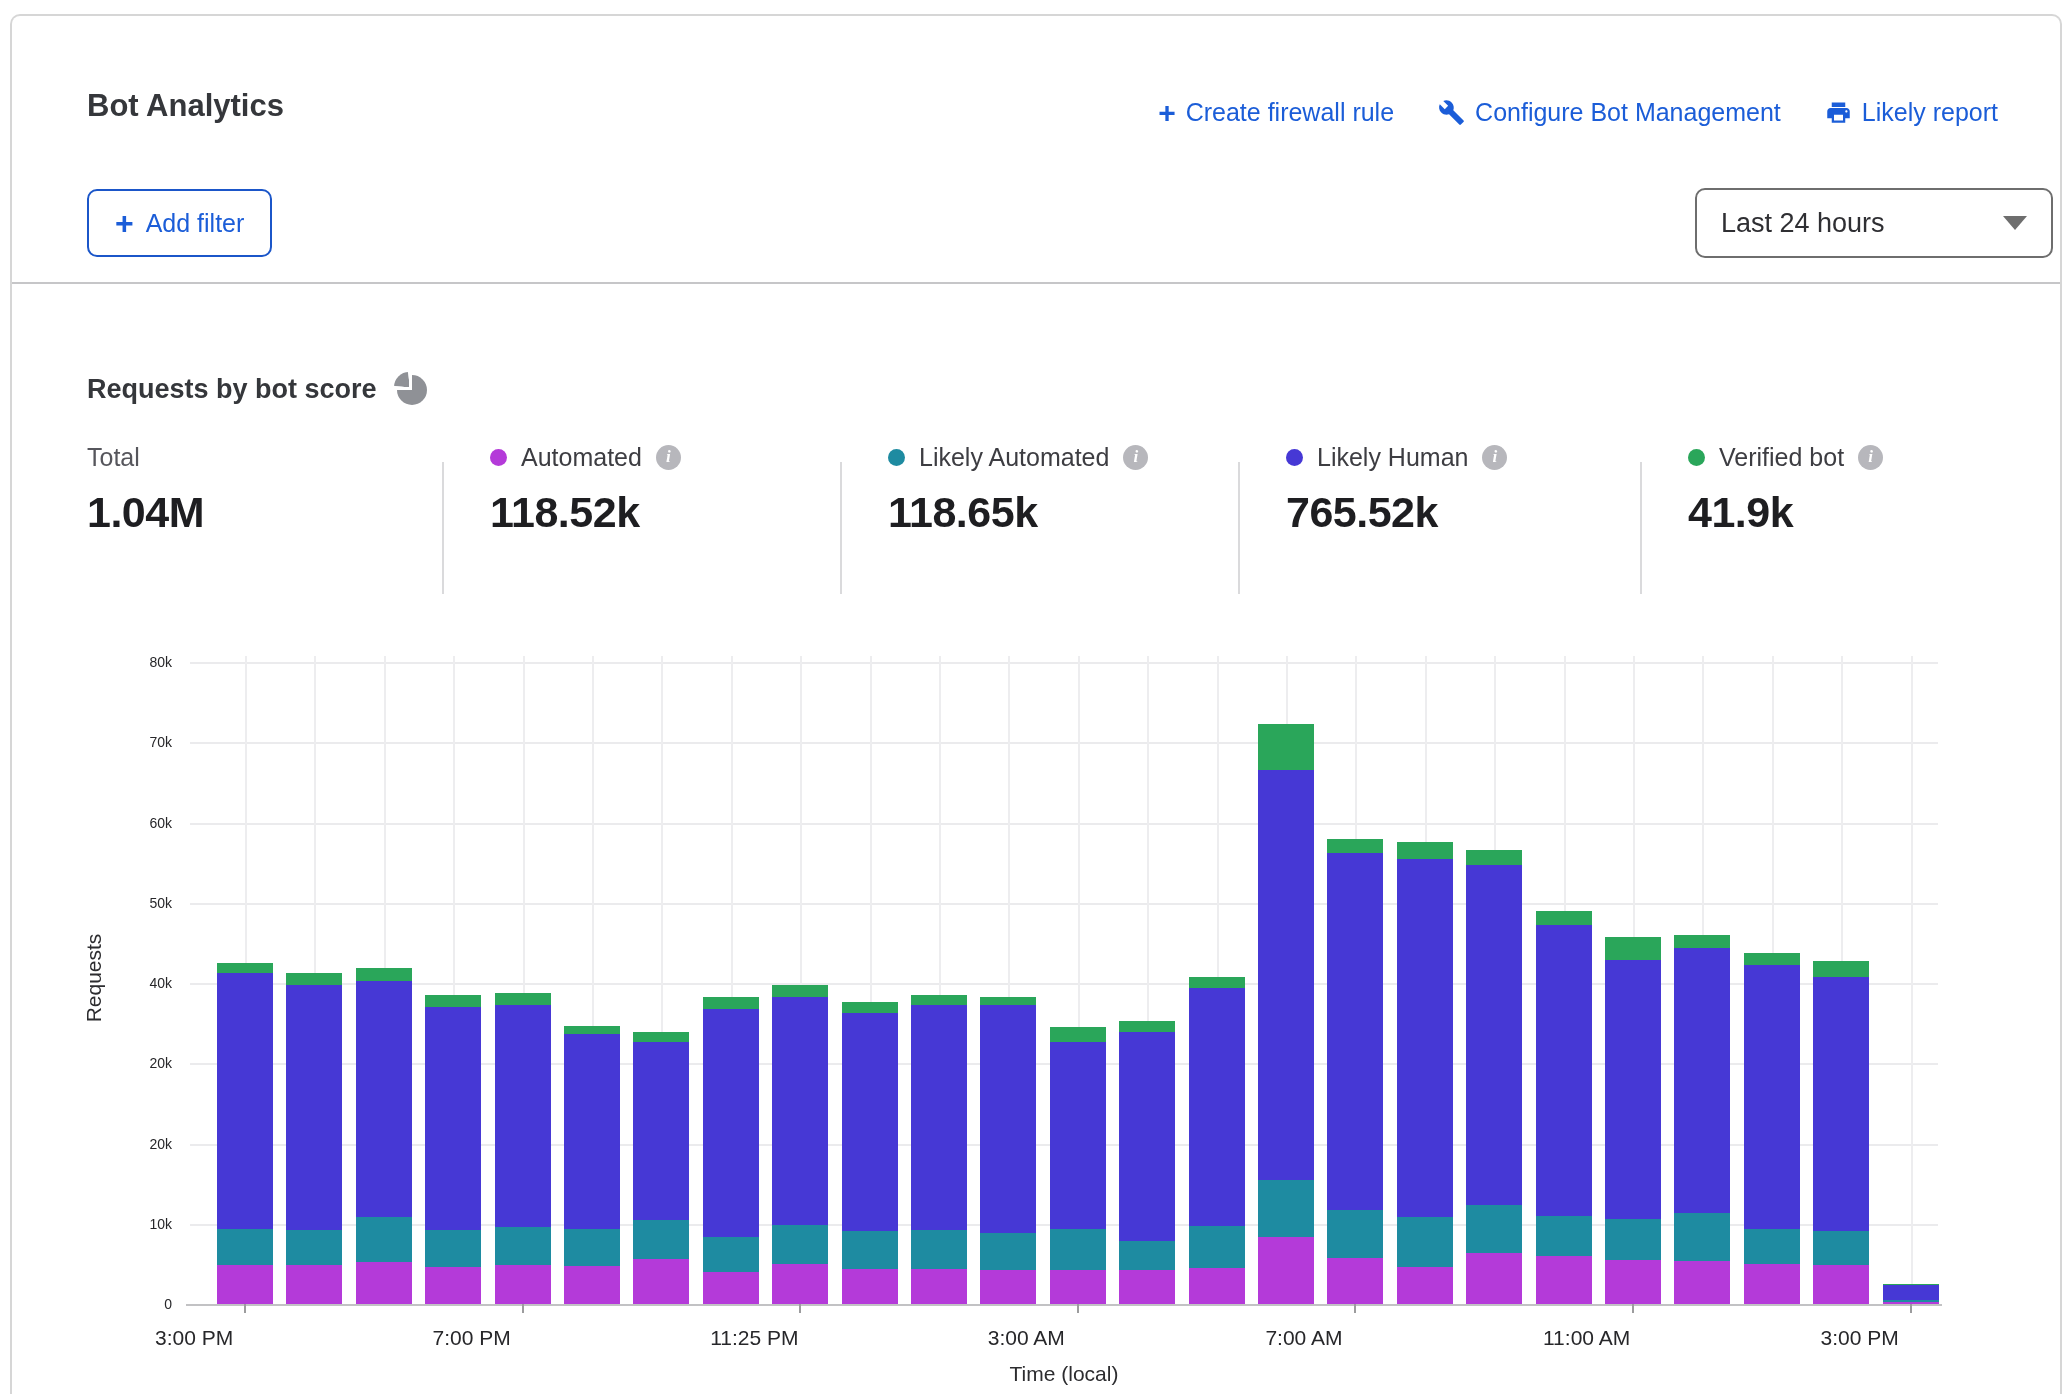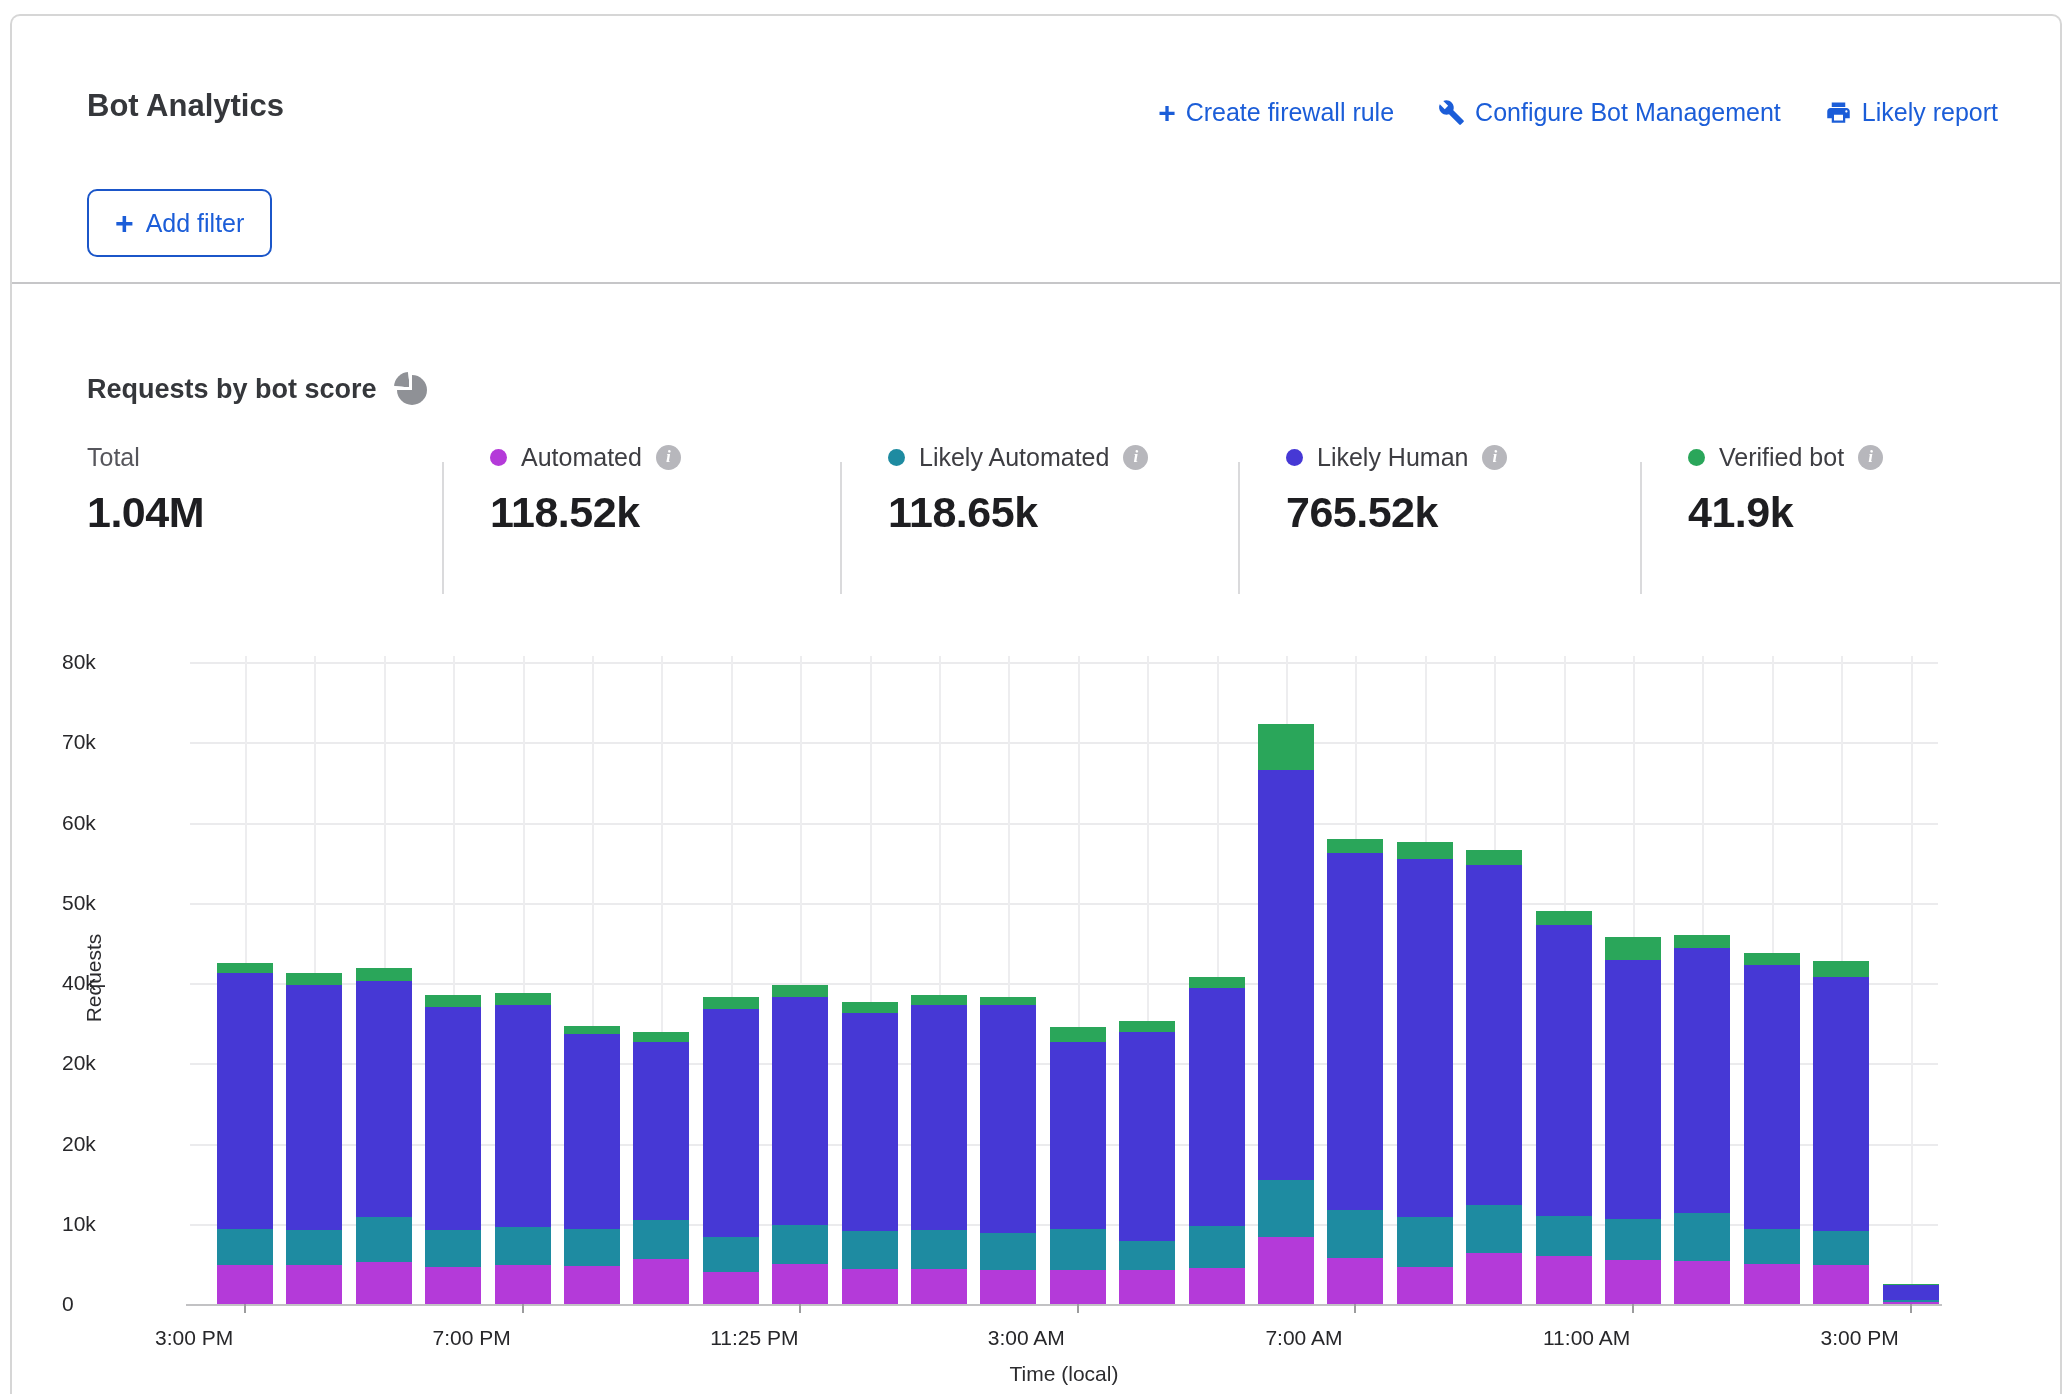--- a/index.html
+++ b/index.html
@@ -35,21 +35,21 @@
   .info-icon{width:25px;height:25px;border-radius:50%;background:#b7b7bc;color:#fff;font-size:17px;
     font-weight:700;display:flex;align-items:center;justify-content:center;cursor:pointer;
     font-family:"Liberation Serif","DejaVu Serif",serif;font-style:italic;}
   .stat-value{margin-top:14px;font-size:43px;font-weight:700;color:#1e1e21;letter-spacing:-0.5px;}
   .vdivider{position:absolute;top:446px;height:132px;width:0;border-left:2px solid #dadadc;}
   
   .gridline-h{position:absolute;height:0;border-top:2px solid #ebebed;z-index:1;}
   .gridline-v{position:absolute;width:0;border-left:2px solid #ededef;z-index:1;}
   .baseline{position:absolute;height:0;border-top:2px solid #c2c2c4;z-index:3;}
   .bar-seg{position:absolute;z-index:2;}
-  .y-label{position:absolute;width:110px;text-align:left;font-size:21px;color:#27272a;line-height:24px;z-index:1;}
+  .y-label{position:absolute;width:110px;text-align:right;font-size:14px;color:#27272a;line-height:24px;z-index:1;}
   .x-label{position:absolute;width:180px;font-size:21px;color:#27272a;z-index:1;}
   .x-tick{position:absolute;width:2px;height:9px;background:#9c9c9e;z-index:3;}
   .axis-title-y{position:absolute;width:160px;text-align:center;font-size:21px;color:#2c2c2f;
     transform:rotate(-90deg);}
   .axis-title-x{position:absolute;width:300px;text-align:center;font-size:21px;color:#2c2c2f;}
 </style>
 </head>
 <body>
 
 <div class="card">
@@ -77,20 +77,24 @@
       </span>
       <span>Likely report</span>
     </div>
   </div>
 
   <div class="btn-add-filter">
     <span class="plus-glyph">+</span>
     <span>Add filter</span>
   </div>
 
+  <div class="time-select">
+    <span class="val">Last 24 hours</span>
+    <span class="caret-down"></span>
+  </div>
 
   <div class="divider-h"></div>
 
   <div class="section-title-row">
     <span class="section-title">Requests by bot score</span>
     <span class="pie-icon"></span>
   </div>
 
   <div class="stat-col" style="left:75px;">
     <div class="stat-label-row">

